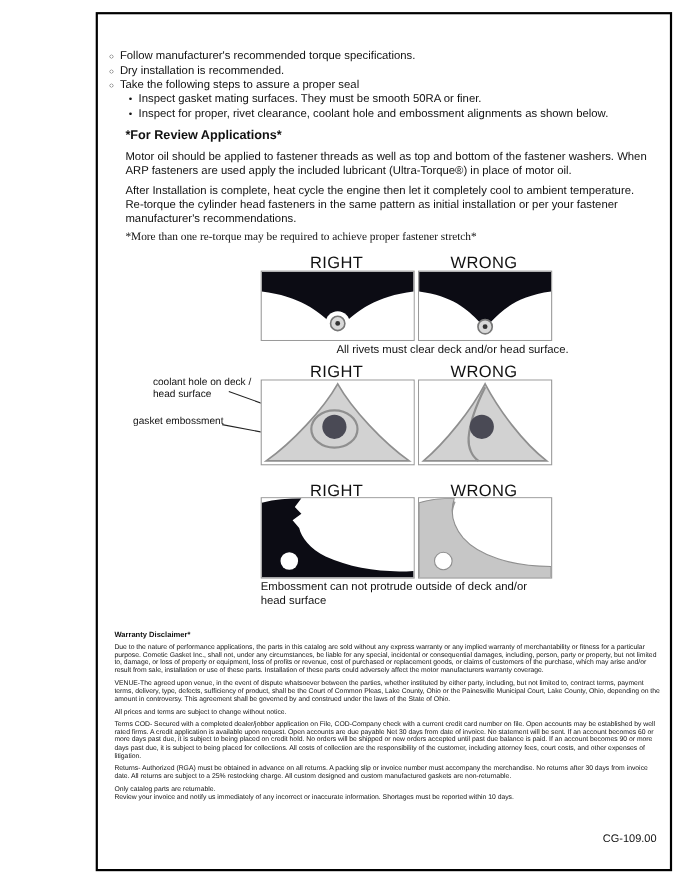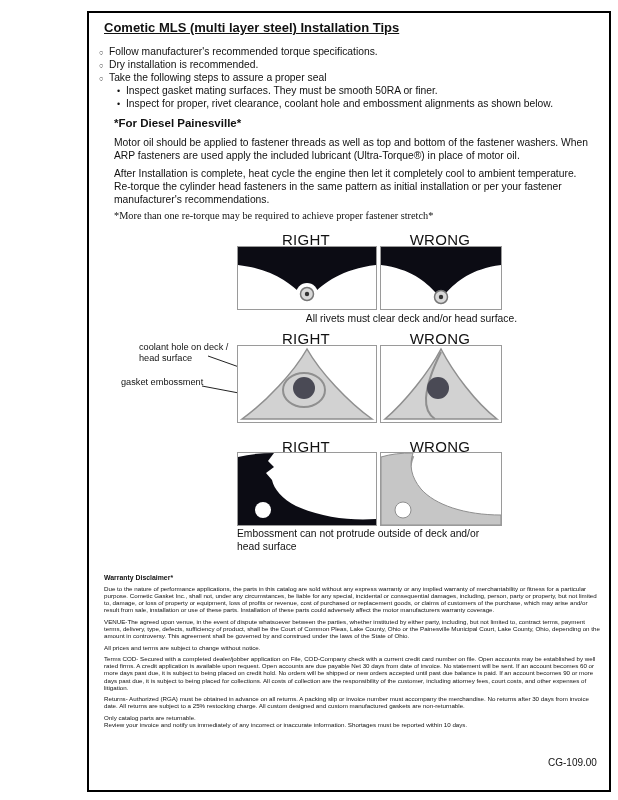--- a/index.html
+++ b/index.html
@@ -27,21 +27,20 @@
   .warranty p.tight { margin-bottom:0; }
   .code { position:absolute; left:548px; top:757px; font-size:10px; }
 </style>
 </head>
 <body>
 
 <div class="page">
 
   <div class="frame"></div>
 
-  <div class="title">Cometic MLS (multi layer steel) Installation Tips</div>
 
   <div class="brow" style="top:46px;">
     <span class="m">○</span>
     <span>Follow manufacturer's recommended torque specifications.</span>
   </div>
   <div class="brow" style="top:59px;">
     <span class="m">○</span>
     <span>Dry installation is recommended.</span>
   </div>
   <div class="brow" style="top:72px;">
@@ -50,21 +49,21 @@
   </div>
   <div class="srow" style="top:85px;">
     <span class="m">•</span>
     <span>Inspect gasket mating surfaces.  They must be smooth 50RA or finer.</span>
   </div>
   <div class="srow" style="top:98px;">
     <span class="m">•</span>
     <span>Inspect for proper, rivet clearance, coolant hole and embossment alignments as shown below.</span>
   </div>
 
-  <div class="h2" style="top:117px;">*For Diesel Painesville*</div>
+  <div class="h2" style="top:117px;">*For Review Applications*</div>
   <div class="para" style="top:167px;">After Installation is complete, heat cycle the engine then let it completely cool to ambient temperature. Re-torque the cylinder head fasteners in the same pattern as initial installation or per your fastener manufacturer's recommendations.</div>
   <div class="para" style="top:136px;">Motor oil should be applied to fastener threads as well as top and bottom of the fastener washers. When ARP fasteners are used apply the included lubricant (Ultra-Torque®) in place of motor oil.</div>
   <div class="para" style="top:209px;font-family:Liberation Serif, serif;">*More than one re-torque may be required to achieve proper fastener stretch*</div>
 
   <div class="dlabel" style="left:237px; top:231px; width:138px;">RIGHT</div>
   <div class="dlabel" style="left:380px; top:231px; width:120px;">WRONG</div>
 
   <div class="panel" style="left:237px; top:246px;">
     <svg width="138" height="62" viewBox="0 0 138 62">
       <rect width="138" height="62" fill="#ffffff"></rect>

